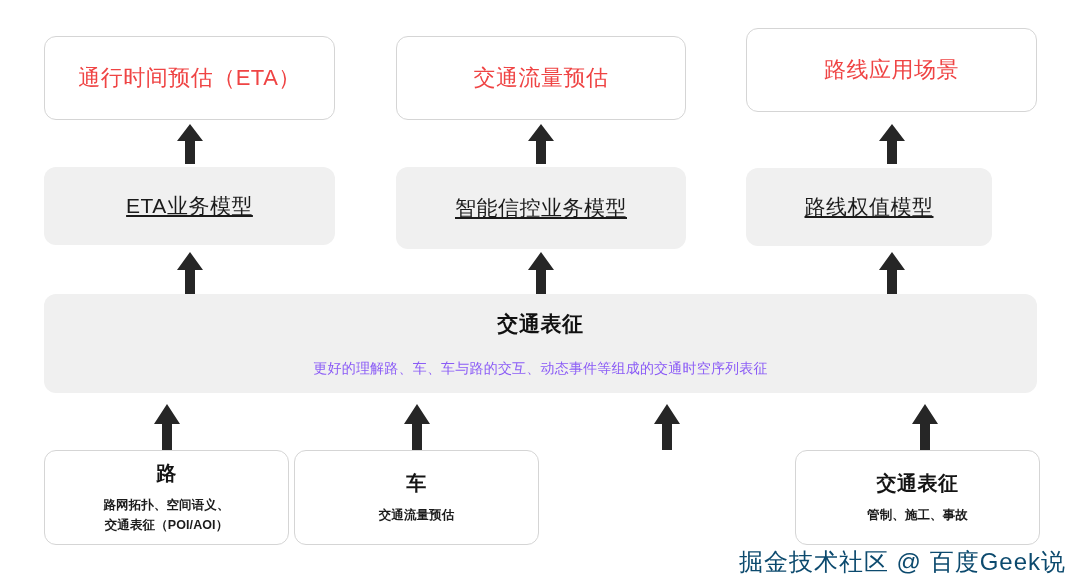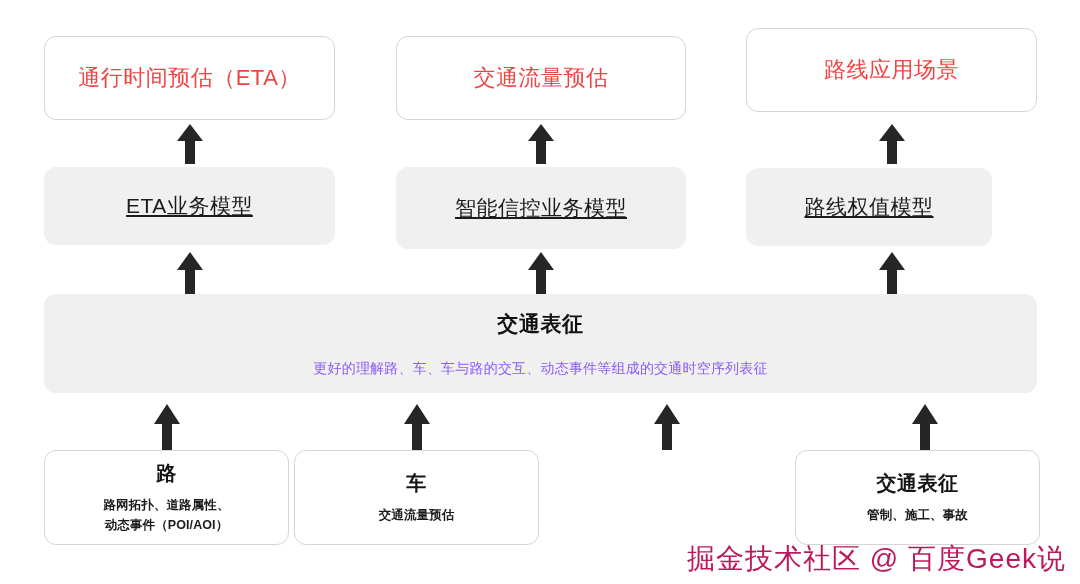--- a/index.html
+++ b/index.html
@@ -106,23 +106,23 @@
     position: absolute;
     width: 30px;
   }
   .arrow svg { display: block; }
 
   
   #watermark {
     position: absolute;
     right: 14px;
     bottom: 6px;
-    font-size: 28px;
+    font-size: 24px;
     letter-spacing: 1px;
-    color: #be185d;
+    color: #0c4a6e;
     white-space: nowrap;
     font-family: "Liberation Sans", "DejaVu Sans", sans-serif;
     text-align: center;
   }
 </style>
 </head>
 <body>
 
 <div id="canvas">
 
@@ -204,22 +204,22 @@
   </div>
   <div class="arrow" style="left:910px; top:404px; height:46px;">
     <svg width="30" height="46" viewBox="0 0 30 46" aria-hidden="true">
       <path d="M15 0 L28 20 L20 20 L20 46 L10 46 L10 20 L2 20 Z" fill="#262626"></path>
     </svg>
   </div>
 
   <div class="box box-outline" style="left:44px; top:450px; width:245px; height:95px;">
     <div class="src-title">路</div>
     <div class="src-desc">
-      <div>路网拓扑、道路属性、</div>
-      <div>动态事件（POI/AOI）</div>
+      <div>路网拓扑、空间语义、</div>
+      <div>交通表征（POI/AOI）</div>
     </div>
   </div>
 
   <div class="box box-outline" style="left:294px; top:450px; width:245px; height:95px;">
     <div class="src-title">车</div>
     <div class="src-desc">
       <div>交通流量预估</div>
     </div>
   </div>
 

